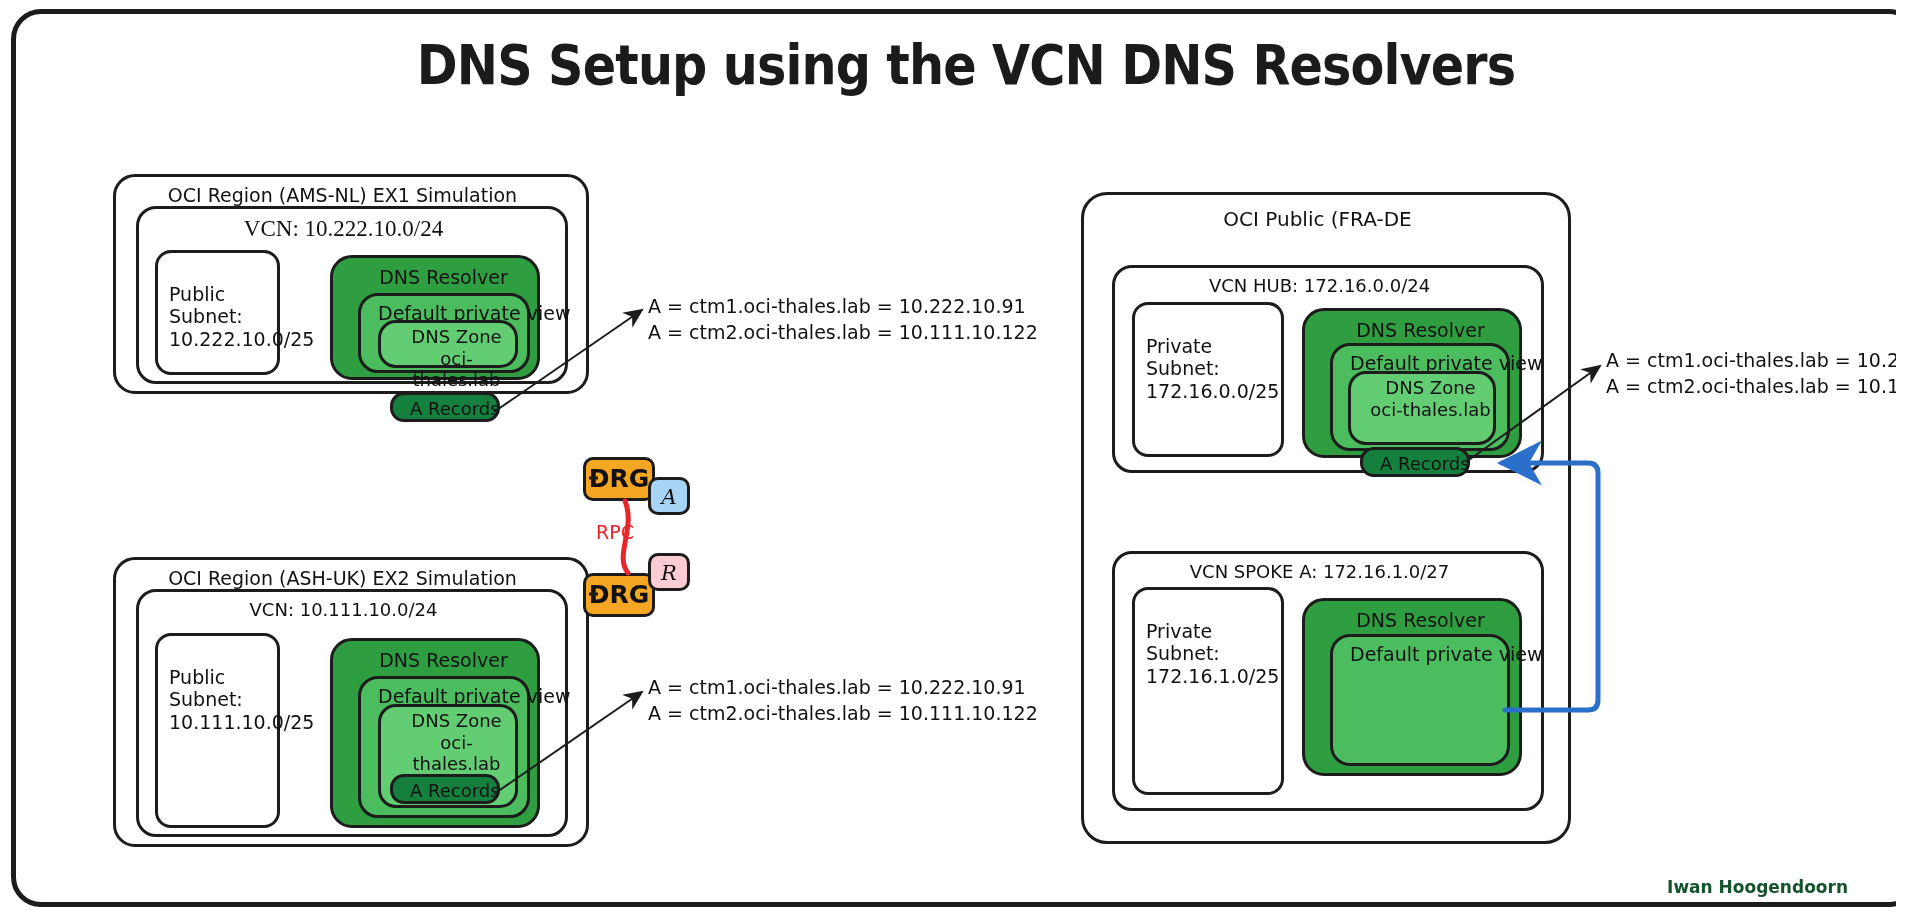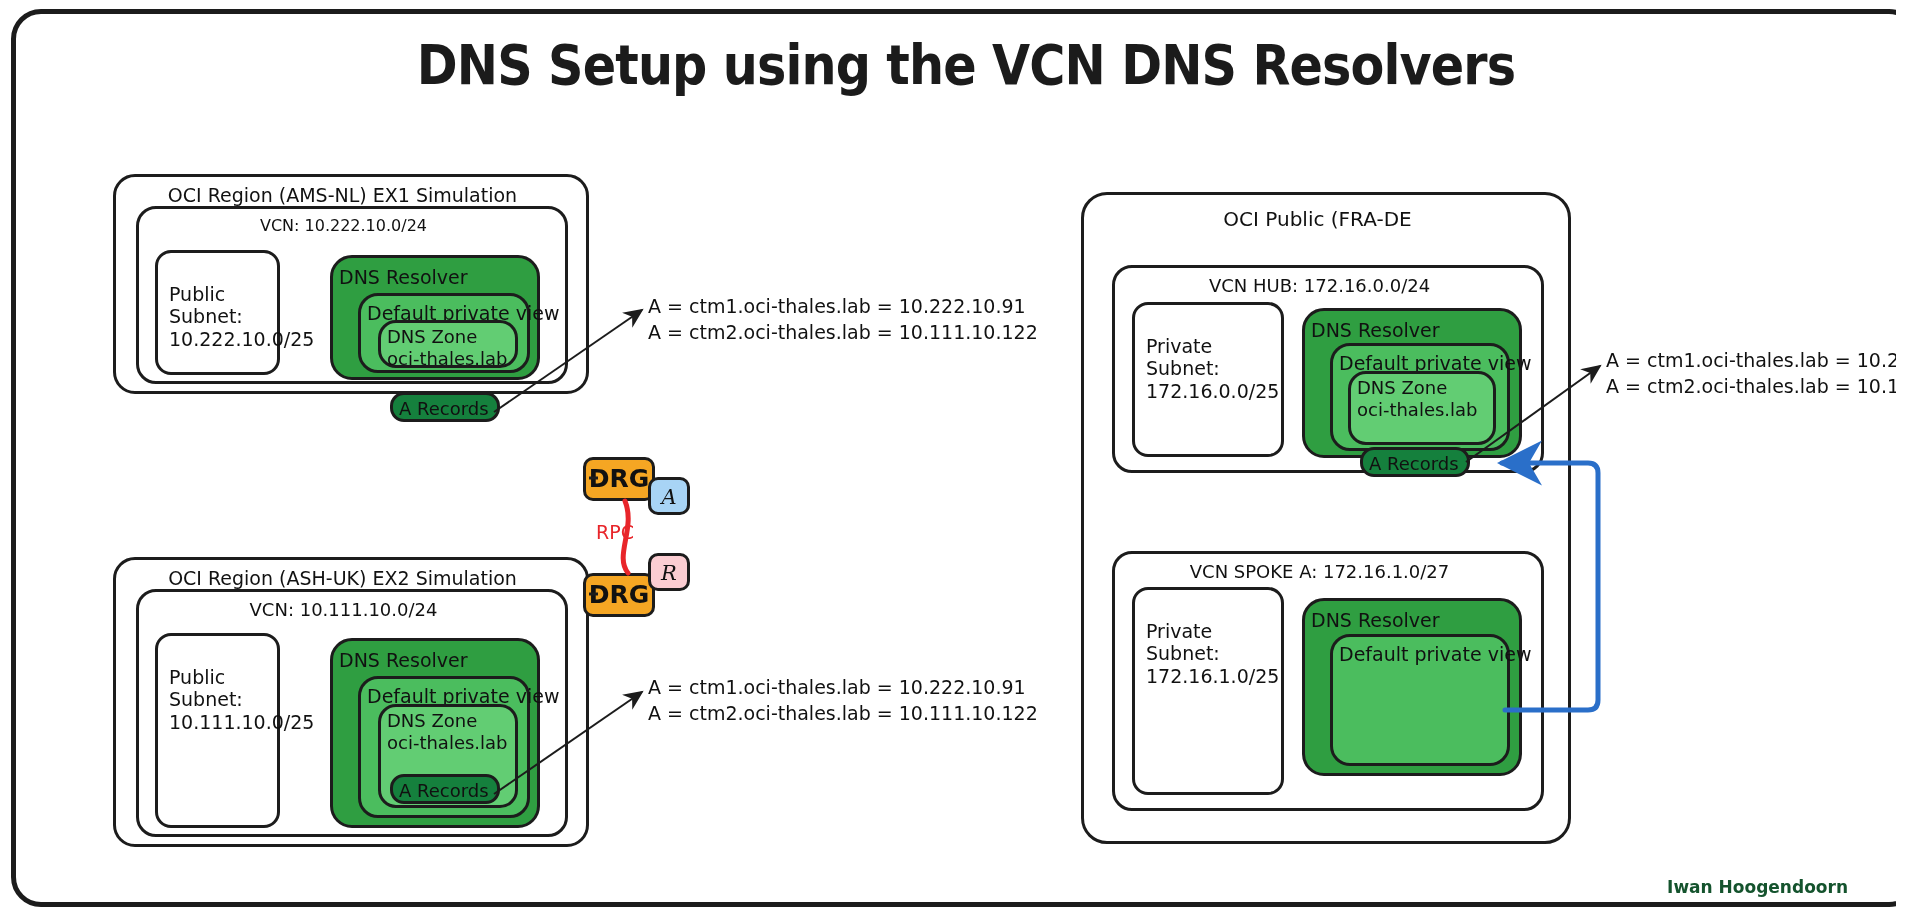--- a/index.html
+++ b/index.html
@@ -34,21 +34,21 @@
     position:absolute;left:11px;top:8px;right:6px;text-align:left;
     font-family:"DejaVu Sans",sans-serif;font-size:19px;color:#111;line-height:1.18;margin-top:22px;
   }
 
   
   .res{position:absolute;box-sizing:border-box;border:3px solid #1c1c1c;border-radius:22px;background:#2f9e41;}
   .view{position:absolute;box-sizing:border-box;border:3px solid #1c1c1c;border-radius:20px;background:#4bbd5e;}
   .zone{position:absolute;box-sizing:border-box;border:3px solid #1c1c1c;border-radius:18px;background:#62cd73;}
   .arec{position:absolute;box-sizing:border-box;border:3px solid #1c1c1c;border-radius:14px;background:#15803d;}
   .res-lbl,.view-lbl,.zone-lbl,.arec-lbl{
-    position:absolute;left:6px;right:0;
+    position:absolute;left:17px;right:0;text-align:center;
     font-family:"DejaVu Sans",sans-serif;color:#111;white-space:nowrap;
   }
   .res-lbl{top:8px;font-size:19px;}
   .view-lbl{top:6px;font-size:19px;}
   .zone-lbl{top:8px;font-size:19px;line-height:1.2;white-space:normal;}
   .arec-lbl{top:6px;font-size:19px;}
 
   
   .drg{
     position:absolute;box-sizing:border-box;border:3px solid #1c1c1c;border-radius:10px;
@@ -81,21 +81,21 @@
 <div id="stage">
 
   <div id="frame"></div>
 
   <div id="title">DNS Setup using the VCN DNS Resolvers</div>
 
   <div class="box" style="left:113px;top:174px;width:476px;height:220px;">
     <div class="box-lbl">OCI Region (AMS-NL) EX1 Simulation</div>
   </div>
   <div class="box" style="left:136px;top:206px;width:432px;height:178px;border-radius:20px;">
-    <div class="box-lbl" style="font-size:16px;">VCN: 10.222.10.0/24</div>
+    <div class="box-lbl" style="font-size:23px;font-family:Liberation Serif, serif;">VCN: 10.222.10.0/24</div>
   </div>
   <div class="box" style="left:155px;top:250px;width:125px;height:125px;border-radius:16px;">
     <div class="subnet-lbl" style="white-space:pre-line;">Public Subnet:
 10.222.10.0/25</div>
   </div>
   <div class="res" style="left:330px;top:255px;width:210px;height:125px;">
     <div class="res-lbl">DNS Resolver</div>
   </div>
   <div class="view" style="left:358px;top:293px;width:172px;height:80px;">
     <div class="view-lbl">Default private view</div>

